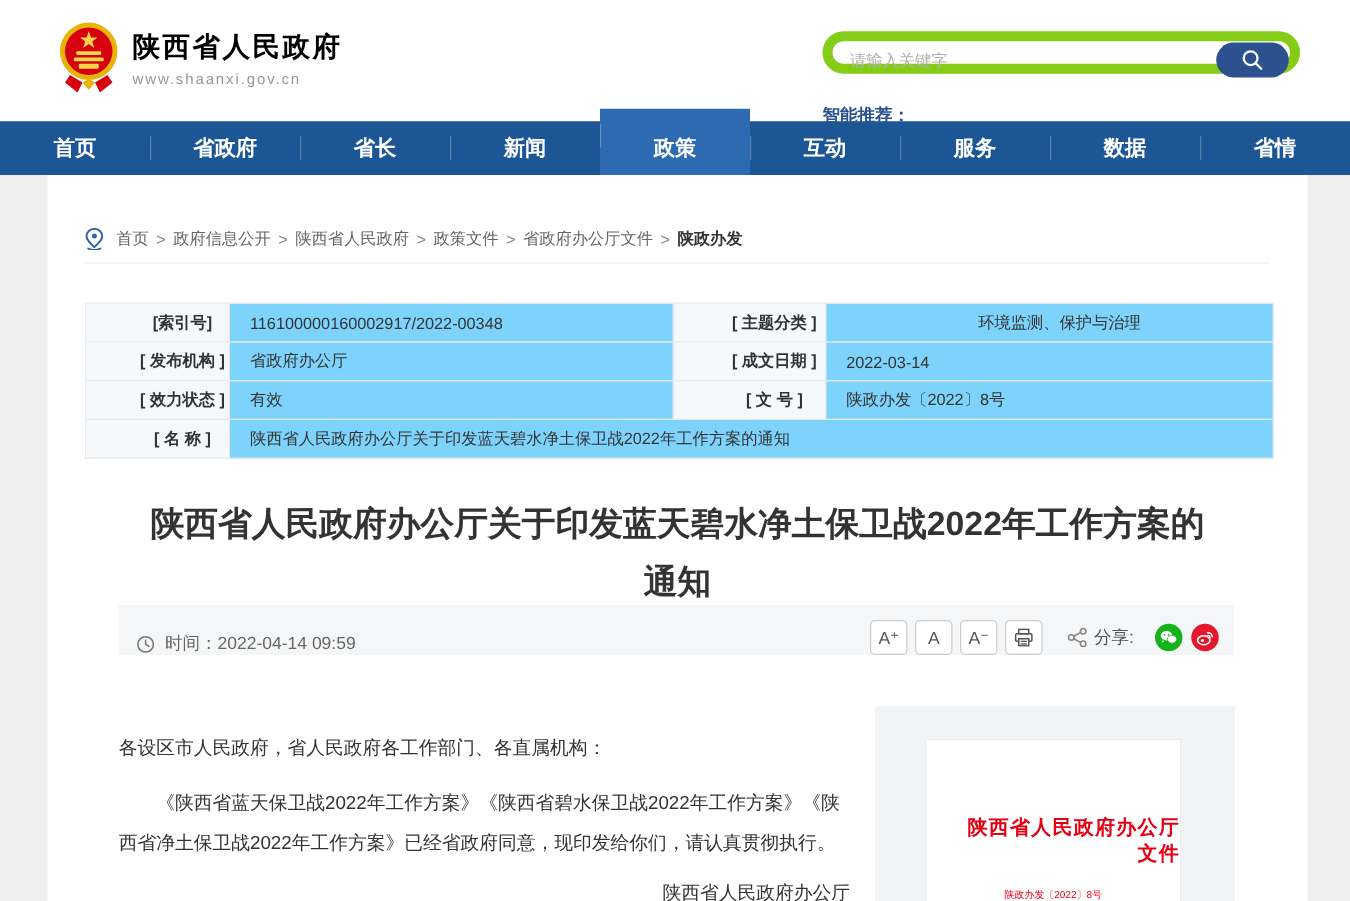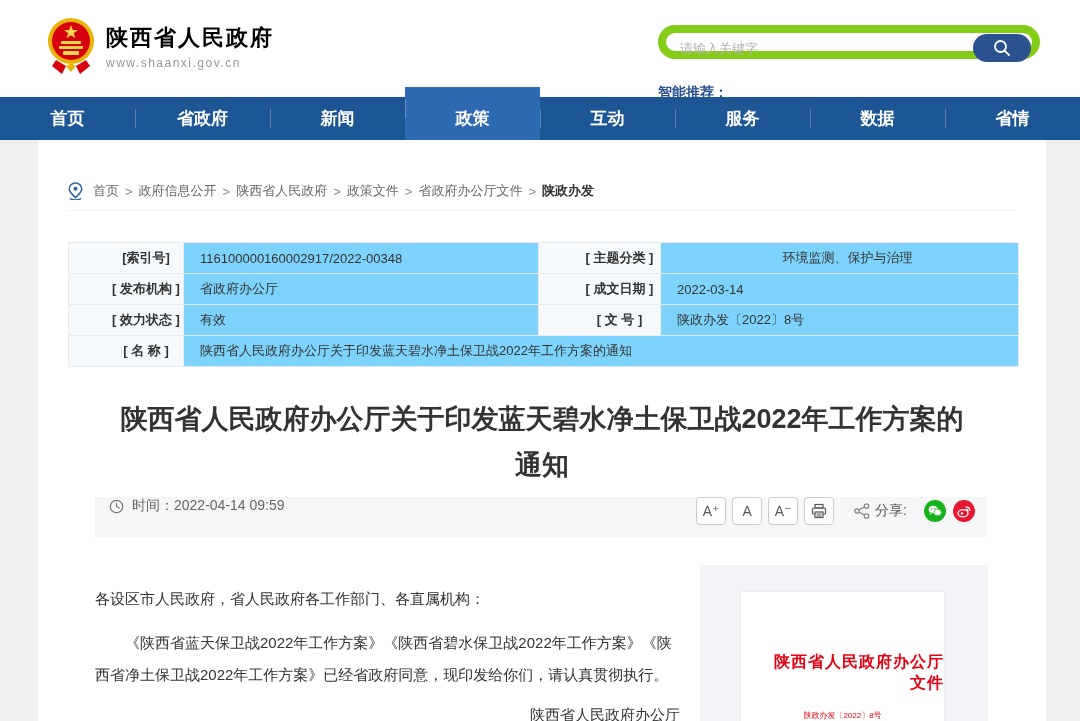--- a/index.html
+++ b/index.html
@@ -45,21 +45,21 @@
   .meta-table { position:absolute; left:30px; top:102px; width:950px; border-collapse:collapse; table-layout:fixed; }
   .meta-table td { border:1px solid #eaeaea; height:31px; font-size:13px; color:#333;padding-left:40px; }
   .meta-table td.label { background:#f5f9fc; text-align:center; font-weight:bold; }
   .meta-table td.value { background:#7dd3fc; padding-left:16px; }
   .col-l1 { width:115px; } .col-v1 { width:355px; } .col-l2 { width:122px; } .col-v2 { width:358px;text-align:center; }
 
   
   .doc-title { position:absolute; left:0; top:256px; width:1008px; padding:0 70px; text-align:center; font-size:27px; font-weight:bold; color:#333; line-height:46px; }
 
   
-  .timebar { position:absolute; left:57px; top:357px; width:892px; height:40px; background:#f5f6f7; display:flex; align-items:flex-start; justify-content:space-between; padding:0 12px 0 14px; }
+  .timebar { position:absolute; left:57px; top:344px; width:892px; height:40px; background:#f5f6f7; display:flex; align-items:flex-end; justify-content:space-between; padding:0 12px 0 14px; }
   .time-left { display:flex; align-items:center; font-size:14px; color:#666; }
   .clock { width:15px; height:15px; margin-right:8px; }
   .time-right { display:flex; align-items:center; }
   .fbtn { width:30px; height:28px; background:#fff; border:1px solid #ccc; border-radius:4px; font-size:14px; color:#555; margin-left:6px; cursor:pointer; display:flex; align-items:center; justify-content:center; font-family:"Liberation Sans","DejaVu Sans",sans-serif; }
   .share-group { display:flex; align-items:center; margin-left:20px; }
   .share-glyph { width:16px; height:16px; margin-right:5px; }
   .share-label { font-size:14px; color:#555; margin-right:10px; }
   .sicon { width:22px; height:22px; border-radius:50%; margin-left:7px; cursor:pointer; display:flex; align-items:center; justify-content:center; }
   .sicon.wechat { background:#14b31b; }
   .sicon.weibo { background:#e6162d; }
@@ -115,20 +115,21 @@
       <span class="recommend-link">十四运</span>
       <span class="recommend-link">营商环境</span>
       <span class="recommend-link">招考招录</span>
       <span class="recommend-link">创新发展</span>
     </div>
   </div>
 
   <div class="navbar">
     <div class="nav-item">首页</div>
     <div class="nav-item">省政府</div>
+    <div class="nav-item">省长</div>
     <div class="nav-item">新闻</div>
     <div class="nav-item active">政策</div>
     <div class="nav-item">互动</div>
     <div class="nav-item">服务</div>
     <div class="nav-item">数据</div>
     <div class="nav-item">省情</div>
   </div>
 
   <div class="page-bg"></div>
 

